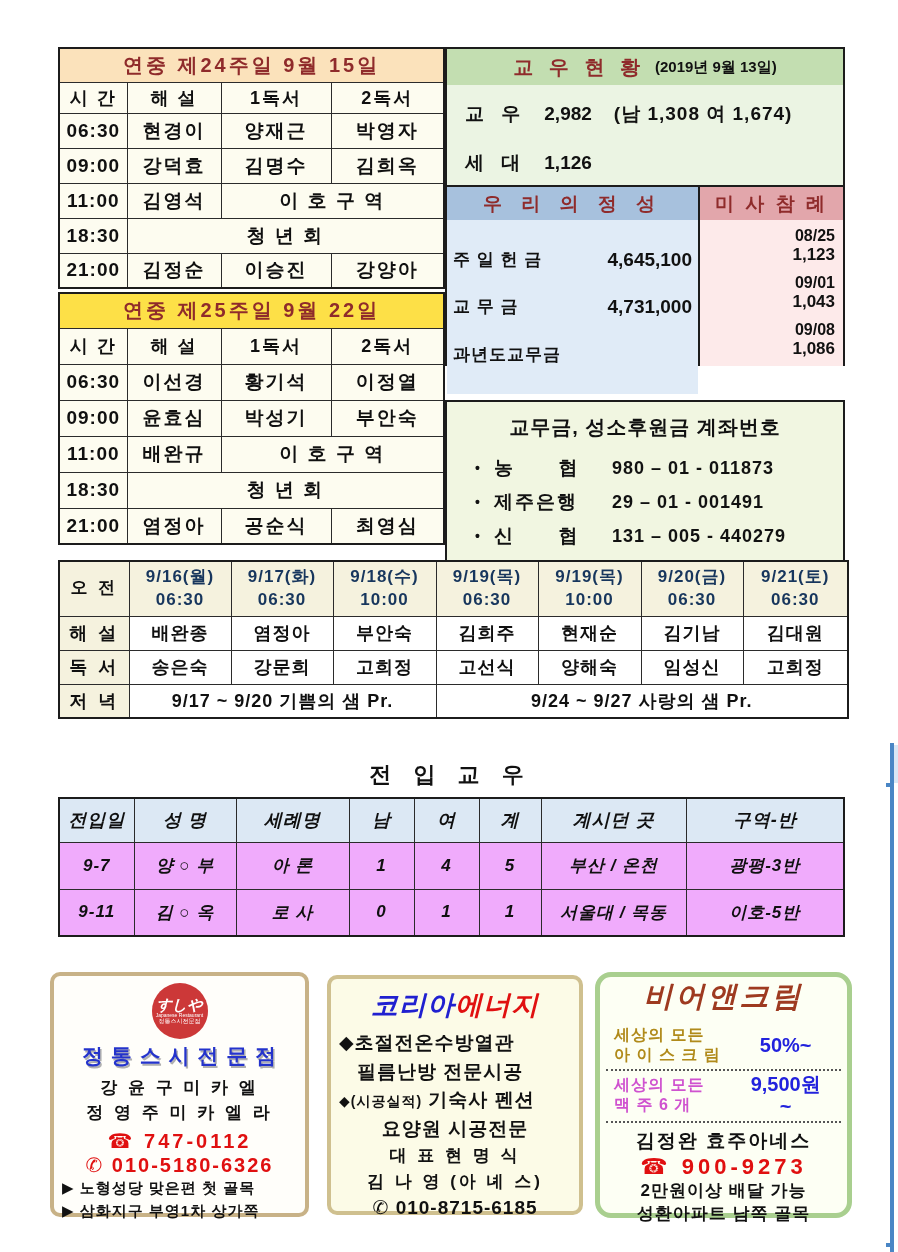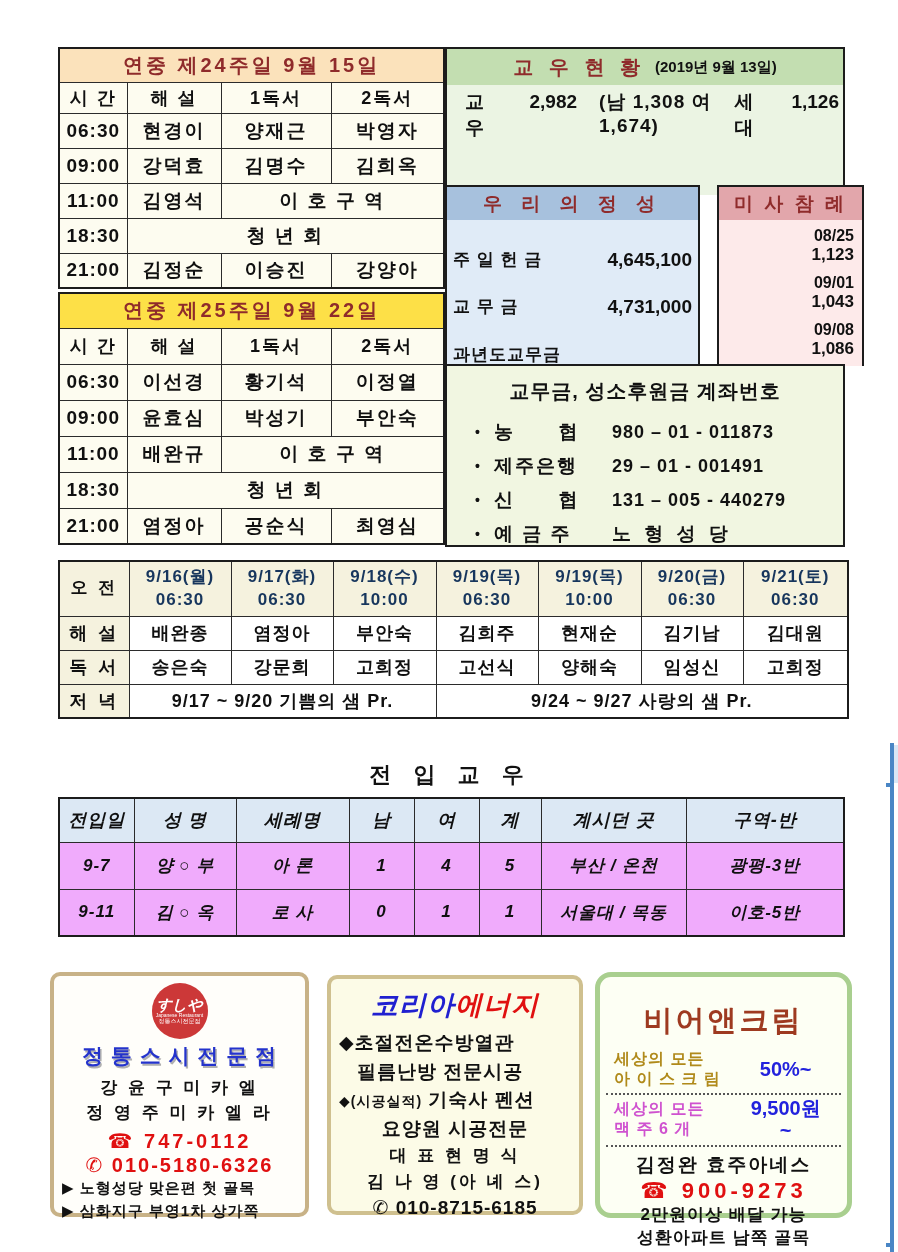--- a/index.html
+++ b/index.html
@@ -17,38 +17,38 @@
   td.time{color:#17365d;font-size:19px;letter-spacing:1px;}
   td.nm{font-size:19px;letter-spacing:2px;}
   #t1 tr{height:35px} #t1 tr.title-row{height:34px} #t1 tr.head-row{height:31px}
   #t2 tr{height:36px} #t2 tr.title-row{height:35px} #t2 tr.head-row{height:36px}
   
   .box{position:absolute;border:2px solid #1c1c1c;box-sizing:border-box;}
   .box-head{display:flex;align-items:center;justify-content:center;font-weight:bold;
             color:#8f2b2b;}
   #statusBox .box-head{height:36px;background:#c3deb1;font-size:20px;letter-spacing:5px;}
   #statusBox .hdate{color:#111;font-size:15px;letter-spacing:0;margin-left:10px;}
-  #statusBox .box-body{background:#ebf4e3;height:98px;display:flex;
-            justify-content:space-around;padding:4px 4px 8px 18px;}
+  #statusBox .box-body{background:#ebf4e3;height:98px;display:flex;flex-direction:column;
+            justify-content:space-around;padding:4px 15px 8px 18px;}
   .stat-line{display:flex;align-items:baseline;font-weight:bold;font-size:19px;color:#111;}
   .stat-line .lbl{letter-spacing:6px;margin-right:18px;}
   .stat-line .det{margin-left:22px;letter-spacing:1px;}
   #offeringBox .box-head{height:33px;background:#a7c1dd;font-size:19px;letter-spacing:7px;}
   #offeringBox .box-body{background:#e0ebf7;height:142px;display:flex;flex-direction:column;
             justify-content:space-around;padding:16px 6px;}
   .off-row{display:flex;justify-content:space-between;align-items:center;font-weight:bold;}
   .off-row .lbl{font-size:17px;color:#111;letter-spacing:1px;}
   .off-row .val{font-size:19px;color:#111;}
   #attendBox .box-head{height:33px;background:#e2a6ab;font-size:19px;letter-spacing:3px;}
   #attendBox .box-body{background:#fdeaea;height:142px;display:flex;flex-direction:column;
             justify-content:space-around;padding:2px 8px;}
   .att-row{display:flex;justify-content:space-between;align-items:flex-end;font-weight:bold;flex-direction:column;}
   .att-row .d{font-size:16px;color:#111;}
   .att-row .c{font-size:17px;color:#111;}
-  #accountBox{background:#f1f6e1;padding:8px 0 0 0;}
+  #accountBox{background:#f1f6e1;padding:8px 0 0 0;margin-top:36px;}
   #accountBox .acc-title{text-align:center;font-weight:bold;font-size:20px;color:#111;
             letter-spacing:1px;margin:4px 0 10px 0;}
   .acc-row{display:flex;align-items:center;font-weight:bold;color:#111;height:34px;
             padding-left:28px;}
   .acc-row .bl{font-size:14px;margin-right:14px;}
   .acc-row .lbl{font-size:19px;width:118px;text-align:left;white-space:pre;letter-spacing:2px;}
   .acc-row .val{font-size:18px;letter-spacing:1px;}
   
   #wkTable{background:#ffffff;}
   #wkTable td.lab{background:#f5f2de;font-size:18px;letter-spacing:3px;margin-left:35px;}
@@ -83,21 +83,21 @@
             letter-spacing:1px;line-height:1.5;}
   .energy-title{font-weight:bold;font-style:italic;font-size:27px;letter-spacing:1px;margin:8px 0 6px 0;}
   .energy-title .ta{color:#2020d0;} .energy-title .tb{color:#e01010;}
   .energy-line{font-weight:bold;font-size:19px;color:#111;text-align:left;padding-left:8px;
             letter-spacing:1px;line-height:1.5;}
   .energy-line.ind{padding-left:26px;}
   .energy-line.ctr{text-align:center;padding-left:0;}
   .energy-small{font-size:14px;text-align:center;}
   .energy-ceo{font-weight:bold;font-size:17px;color:#111;letter-spacing:3px;line-height:1.5;}
   .energy-ph{font-weight:bold;font-size:19px;color:#111;letter-spacing:1px;margin-top:2px;}
-  .beer-title{color:#9e3a20;font-weight:bold;font-size:29px;letter-spacing:3px;margin:24px 0 6px 0;}
+  .beer-title{color:#9e3a20;font-weight:bold;font-size:29px;letter-spacing:3px;margin:0 0 6px 0;font-style:italic;}
   .beer-row{display:flex;align-items:center;padding:2px 10px 4px 14px;}
   .beer-left{width:54%;text-align:left;font-weight:bold;font-size:16px;line-height:1.25;letter-spacing:1px;}
   .beer-left.ice{color:#b08a1a;} .beer-left.mal{color:#cf52cf;}
   .beer-right{width:46%;color:#2222dd;font-weight:bold;font-size:20px;line-height:1.1;}
   .beer-div{border-top:2px dotted #555;margin:0 6px;}
   .beer-owner{font-weight:bold;font-size:19px;color:#111;letter-spacing:2px;margin-top:5px;}
   .beer-ph{color:#e01010;font-weight:bold;font-size:22px;letter-spacing:4px;}
   .beer-note{font-weight:bold;font-size:17px;color:#111;letter-spacing:1px;line-height:1.35;}
   
   .edge-v{position:absolute;left:890px;top:743px;width:4px;height:509px;background:#4a86c5;}
@@ -233,21 +233,21 @@
         <span class="lbl">교  무  금</span>
         <span class="val">4,731,000</span>
       </div>
       <div class="off-row">
         <span class="lbl">과년도교무금</span>
         <span class="val"></span>
       </div>
     </div>
   </div>
 
-  <div id="attendBox" class="box" style="left:698px;top:185px;width:147px;height:181px;margin-left:19px;">
+  <div id="attendBox" class="box" style="left:698px;top:185px;width:147px;height:181px;">
     <div class="box-head">미 사 참 례</div>
     <div class="box-body">
       <div class="att-row">
         <span class="d">08/25</span>
         <span class="c">1,123</span>
       </div>
       <div class="att-row">
         <span class="d">09/01</span>
         <span class="c">1,043</span>
       </div>

